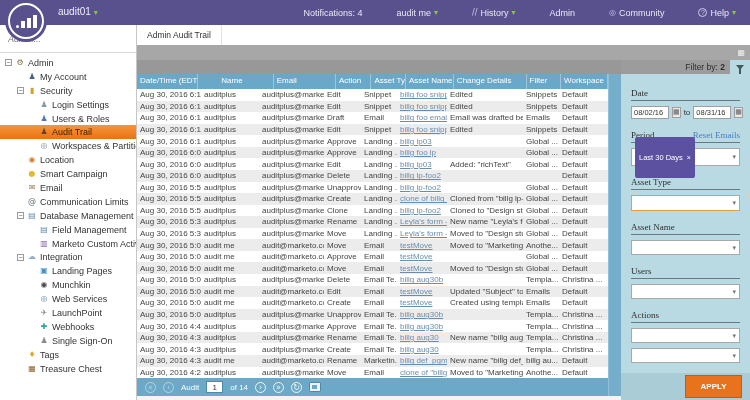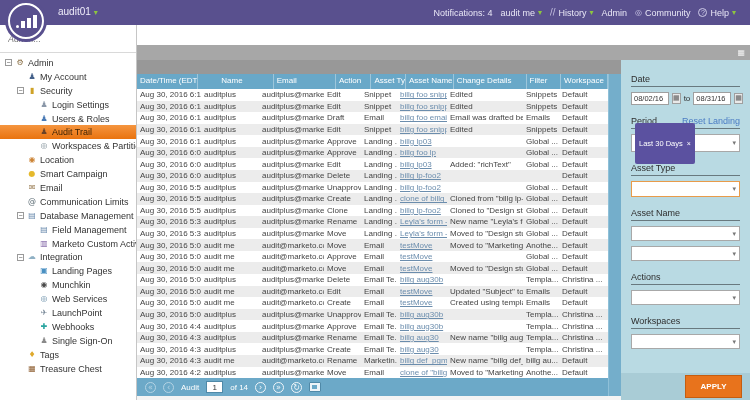--- a/index.html
+++ b/index.html
@@ -7,21 +7,21 @@
 
   
   .topbar { position:absolute; left:0; top:0; width:750px; height:25px; background:#59508e; display:flex; align-items:center; }
   .logo { position:absolute; left:8px; top:3px; width:36px; height:36px; border-radius:50%; background:#59508e; border:2px solid #fff; box-shadow:0 0 0 3px #59508e; z-index:10; display:flex; align-items:flex-end; justify-content:center; gap:2px; padding-bottom:9px; }
   .logo .dot { width:3px; height:3px; background:#fff; border-radius:50%; }
   .logo .b1 { width:4px; height:7px; background:#fff; }
   .logo .b2 { width:4px; height:10px; background:#fff; }
   .logo .b3 { width:4px; height:13px; background:#fff; }
   .account { position:absolute; left:58px; top:6px; color:#f0eefb; font-size:10px; }
   .caret { color:#8dc63f; font-size:8px; margin-left:3px; font-family:"DejaVu Sans",sans-serif; }
-  .topmenu { margin-left:auto; display:flex; align-items:center; gap:8px; padding-right:14px; font-size:9px; color:#e9e7f6; }
+  .topmenu { margin-left:auto; display:flex; align-items:center; gap:34px; padding-right:14px; font-size:9px; color:#e9e7f6; }
   .topmenu .item { display:flex; align-items:center; cursor:pointer; white-space:nowrap; }
   .topmenu .micon { margin-right:3px; font-size:8px; color:#cfcbe8; font-family:"DejaVu Sans",sans-serif; }
   .topmenu .help-circ { display:inline-flex; width:9px; height:9px; border:1px solid #cfcbe8; border-radius:50%; font-size:7px; align-items:center; justify-content:center; margin-right:3px; color:#cfcbe8; }
 
   
   .sidebar { position:absolute; left:0; top:25px; width:137px; height:375px; background:#fff; border-right:1px solid #c6c6c6; }
   .side-search { height:28px; border-bottom:1px solid #d9d9d9; display:flex; align-items:center; padding:0 8px 0 8px; }
   .side-search input { border:none; outline:none; width:100%; font-style:italic; font-size:9px; color:#999; font-family:"Liberation Sans",sans-serif; }
   .tree { padding-top:3px; }
   .tree-item { height:13.9px; display:flex; align-items:center; font-size:9px; color:#333; cursor:pointer; white-space:nowrap; overflow:hidden; }
@@ -67,21 +67,21 @@
 
   
   .filterpanel { position:absolute; left:621px; top:60px; width:129px; height:340px; display:flex; flex-direction:column; }
   .fp-head { flex:0 0 14px; background:#9c9c9c; display:flex; align-items:center; }
   .fp-head .fb-label { flex:1; text-align:right; font-size:8.5px; color:#2d2d2d; padding-right:5px; }
   .fp-head .fb-count { font-weight:bold; }
   .funnel-tile { width:20px; height:14px; background:#b9dae3; display:flex; align-items:center; justify-content:center; cursor:pointer; }
   .funnel { width:0; height:0; border-left:4px solid transparent; border-right:4px solid transparent; border-top:5px solid #46585f; position:relative; }
   .funnel::after { content:""; position:absolute; left:-1px; top:-1px; width:2px; height:5px; background:#46585f; }
   .fp-body { flex:1; background:#b9dae3; padding:6px 10px 0 10px; }
-  .flabel { font-size:9px; color:#2e2e2e; border-bottom:1px solid #68797f; padding-bottom:2px; display:flex; }
+  .flabel { font-size:9px; color:#2e2e2e; border-bottom:1px solid #68797f; padding-bottom:2px; display:flex;font-family:Liberation Serif, serif; }
   .flabel .reset { margin-left:auto; color:#4a7cc4; cursor:pointer; }
   .mt1 { margin-top:8px; } .mt2 { margin-top:11px; }
   .daterow { display:flex; align-items:center; gap:3px; margin-top:5px; }
   .dinput { width:38px; height:13px; border:1px solid #9f9f9f; background:#fff; font-size:7.5px; color:#333; padding-left:2px; font-family:"Liberation Sans",sans-serif; }
   .dcal { width:11px; height:11px; background:#e9e9e9; border:1px solid #9f9f9f; font-size:7px; line-height:9px; text-align:center; color:#666; cursor:pointer; font-family:"DejaVu Sans",sans-serif; }
   .to { font-size:8px; color:#333; }
   .fselect { margin-top:5px; height:15px; background:#fff; border:1px solid #a8a8a8; display:flex; align-items:center; padding:0 3px; cursor:pointer; }
   .fselect.hl { border-color:#e89b4a; height:16px; }
   .fselect .sc { margin-left:auto; color:#777; font-size:7px; font-family:"DejaVu Sans",sans-serif; }
   .fselect.period { height:18px; }
@@ -246,20 +246,21 @@
       </div>
       <div class="tree-item" style="padding-left: 17px;">
         <span class="toggle hidden"></span>
         <span class="ticon" style="color: rgb(139, 90, 43);">▦</span>
         <span>Treasure Chest</span>
       </div>
     </div>
 </div>
 
 <div class="tabbar">
+    <div class="tab inactive">Admin Audit Trail</div>
   </div>
 
 <div class="toolbar1">
   <span class="cal-glyph">▦</span>
 </div>
 
 <div class="tablewrap">
   <div class="toolbar2"></div>
   <div class="thead">
       <div class="th" style="width: 64px;">Date/Time (EDT)</div>
@@ -563,62 +564,68 @@
   <div class="bottompad"></div>
 </div>
 
 <div class="scrollstrip">
   <div class="ss-top"></div>
   <div class="ss-bar"></div>
   <div class="ss-bot"></div>
 </div>
 
 <div class="filterpanel">
+  <div class="fp-head">
+    <span class="fb-label"><span>Filter by:</span> <span class="fb-count">2</span></span>
+    <span class="funnel-tile">
+        <span class="funnel"></span>
+      </span>
+  </div>
   <div class="fp-body">
     <div class="flabel mt1">Date</div>
     <div class="daterow">
       <input class="dinput" value="08/02/16" style="">
       <span class="dcal">▦</span>
       <span class="to">to</span>
       <input class="dinput" value="08/31/16" style="">
       <span class="dcal">▦</span>
     </div>
 
     <div class="flabel mt2">
       <span>Period</span>
-      <span class="reset">Reset Landing</span>
+      <span class="reset">Reset Emails</span>
     </div>
     <div class="fselect period">
       <span class="ptag">
         <span>Last 30 Days</span>
         <span class="x">×</span>
       </span>
       <span class="sc">▾</span>
     </div>
 
     <div class="flabel mt2">Asset Type</div>
     <div class="fselect hl">
         <span class="sc">▾</span>
       </div>
 
     <div class="flabel mt2">Asset Name</div>
     <div class="fselect">
         <span class="sc">▾</span>
       </div>
 
+    <div class="flabel mt2">Users</div>
     <div class="fselect">
         <span class="sc">▾</span>
       </div>
 
     <div class="flabel mt2">Actions</div>
     <div class="fselect">
         <span class="sc">▾</span>
       </div>
 
-    <div class="flabel mt2">Workspaces</div>
     <div class="fselect">
         <span class="sc">▾</span>
       </div>
   </div>
   <div class="fp-foot">
     <div class="apply">APPLY</div>
   </div>
 </div>
 
 </body></html>

